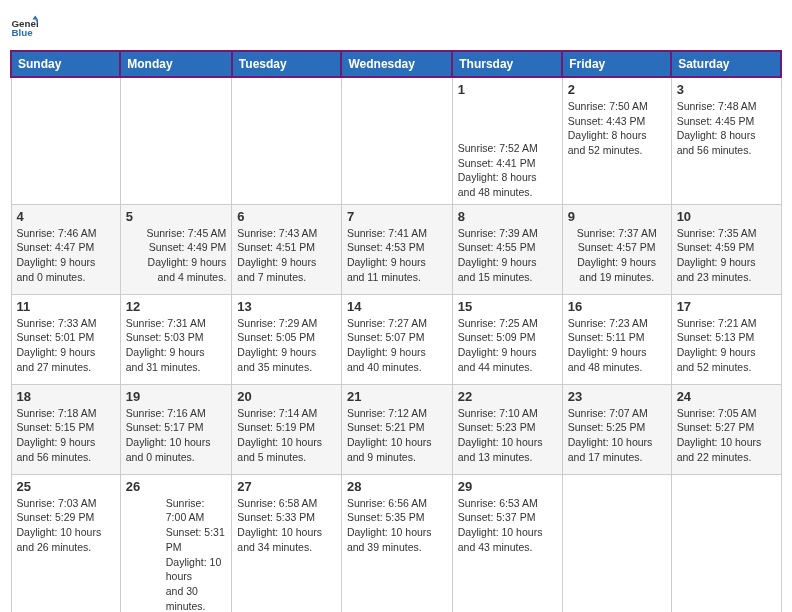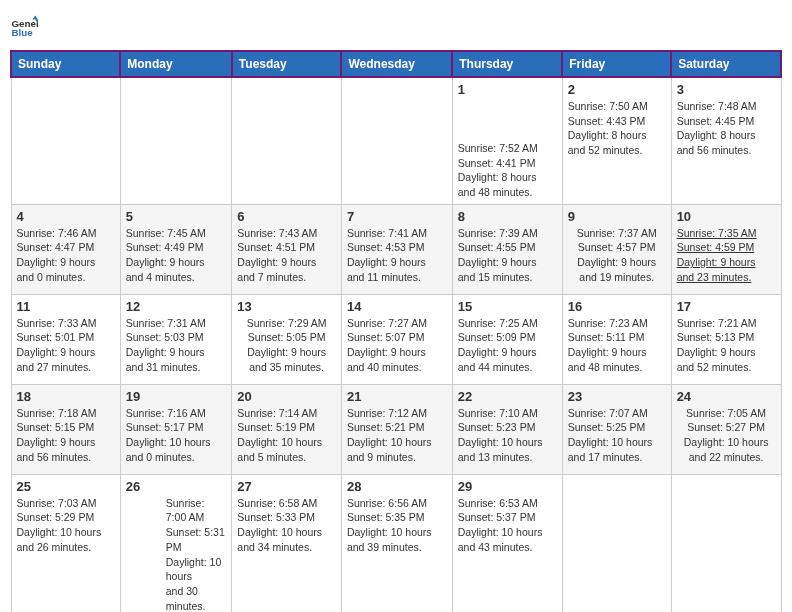--- a/index.html
+++ b/index.html
@@ -145,21 +145,21 @@
       <tr>
         <td>
           <span class="day-number">4</span>
           <div class="day-info" style="white-space: pre-line;">Sunrise: 7:46 AM
 Sunset: 4:47 PM
 Daylight: 9 hours
 and 0 minutes.</div>
         </td>
         <td>
           <span class="day-number">5</span>
-          <div class="day-info" style="white-space: pre-line;">Sunrise: 7:45 AM
+          <div class="day-info" style="white-space: pre-line; text-align: right;">Sunrise: 7:45 AM
 Sunset: 4:49 PM
 Daylight: 9 hours
 and 4 minutes.</div>
         </td>
         <td>
           <span class="day-number">6</span>
           <div class="day-info" style="white-space: pre-line;">Sunrise: 7:43 AM
 Sunset: 4:51 PM
 Daylight: 9 hours
 and 7 minutes.</div>
@@ -180,21 +180,21 @@
         </td>
         <td>
           <span class="day-number">9</span>
           <div class="day-info" style="white-space: pre-line; text-align: center;">Sunrise: 7:37 AM
 Sunset: 4:57 PM
 Daylight: 9 hours
 and 19 minutes.</div>
         </td>
         <td>
           <span class="day-number">10</span>
-          <div class="day-info" style="white-space: pre-line; text-decoration: underline;">Sunrise: 7:35 AM
+          <div class="day-info" style="white-space: pre-line;">Sunrise: 7:35 AM
 Sunset: 4:59 PM
 Daylight: 9 hours
 and 23 minutes.</div>
         </td>
       </tr>
       <tr>
         <td>
           <span class="day-number">11</span>
           <div class="day-info" style="white-space: pre-line;">Sunrise: 7:33 AM
 Sunset: 5:01 PM
@@ -203,21 +203,21 @@
         </td>
         <td>
           <span class="day-number">12</span>
           <div class="day-info" style="white-space: pre-line;">Sunrise: 7:31 AM
 Sunset: 5:03 PM
 Daylight: 9 hours
 and 31 minutes.</div>
         </td>
         <td>
           <span class="day-number">13</span>
-          <div class="day-info" style="white-space: pre-line; text-align: center;">Sunrise: 7:29 AM
+          <div class="day-info" style="white-space: pre-line;">Sunrise: 7:29 AM
 Sunset: 5:05 PM
 Daylight: 9 hours
 and 35 minutes.</div>
         </td>
         <td>
           <span class="day-number">14</span>
           <div class="day-info" style="white-space: pre-line;">Sunrise: 7:27 AM
 Sunset: 5:07 PM
 Daylight: 9 hours
 and 40 minutes.</div>
@@ -282,21 +282,21 @@
         </td>
         <td>
           <span class="day-number">23</span>
           <div class="day-info" style="white-space: pre-line;">Sunrise: 7:07 AM
 Sunset: 5:25 PM
 Daylight: 10 hours
 and 17 minutes.</div>
         </td>
         <td>
           <span class="day-number">24</span>
-          <div class="day-info" style="white-space: pre-line; text-align: center;">Sunrise: 7:05 AM
+          <div class="day-info" style="white-space: pre-line;">Sunrise: 7:05 AM
 Sunset: 5:27 PM
 Daylight: 10 hours
 and 22 minutes.</div>
         </td>
       </tr>
       <tr>
         <td>
           <span class="day-number">25</span>
           <div class="day-info" style="white-space: pre-line;">Sunrise: 7:03 AM
 Sunset: 5:29 PM

